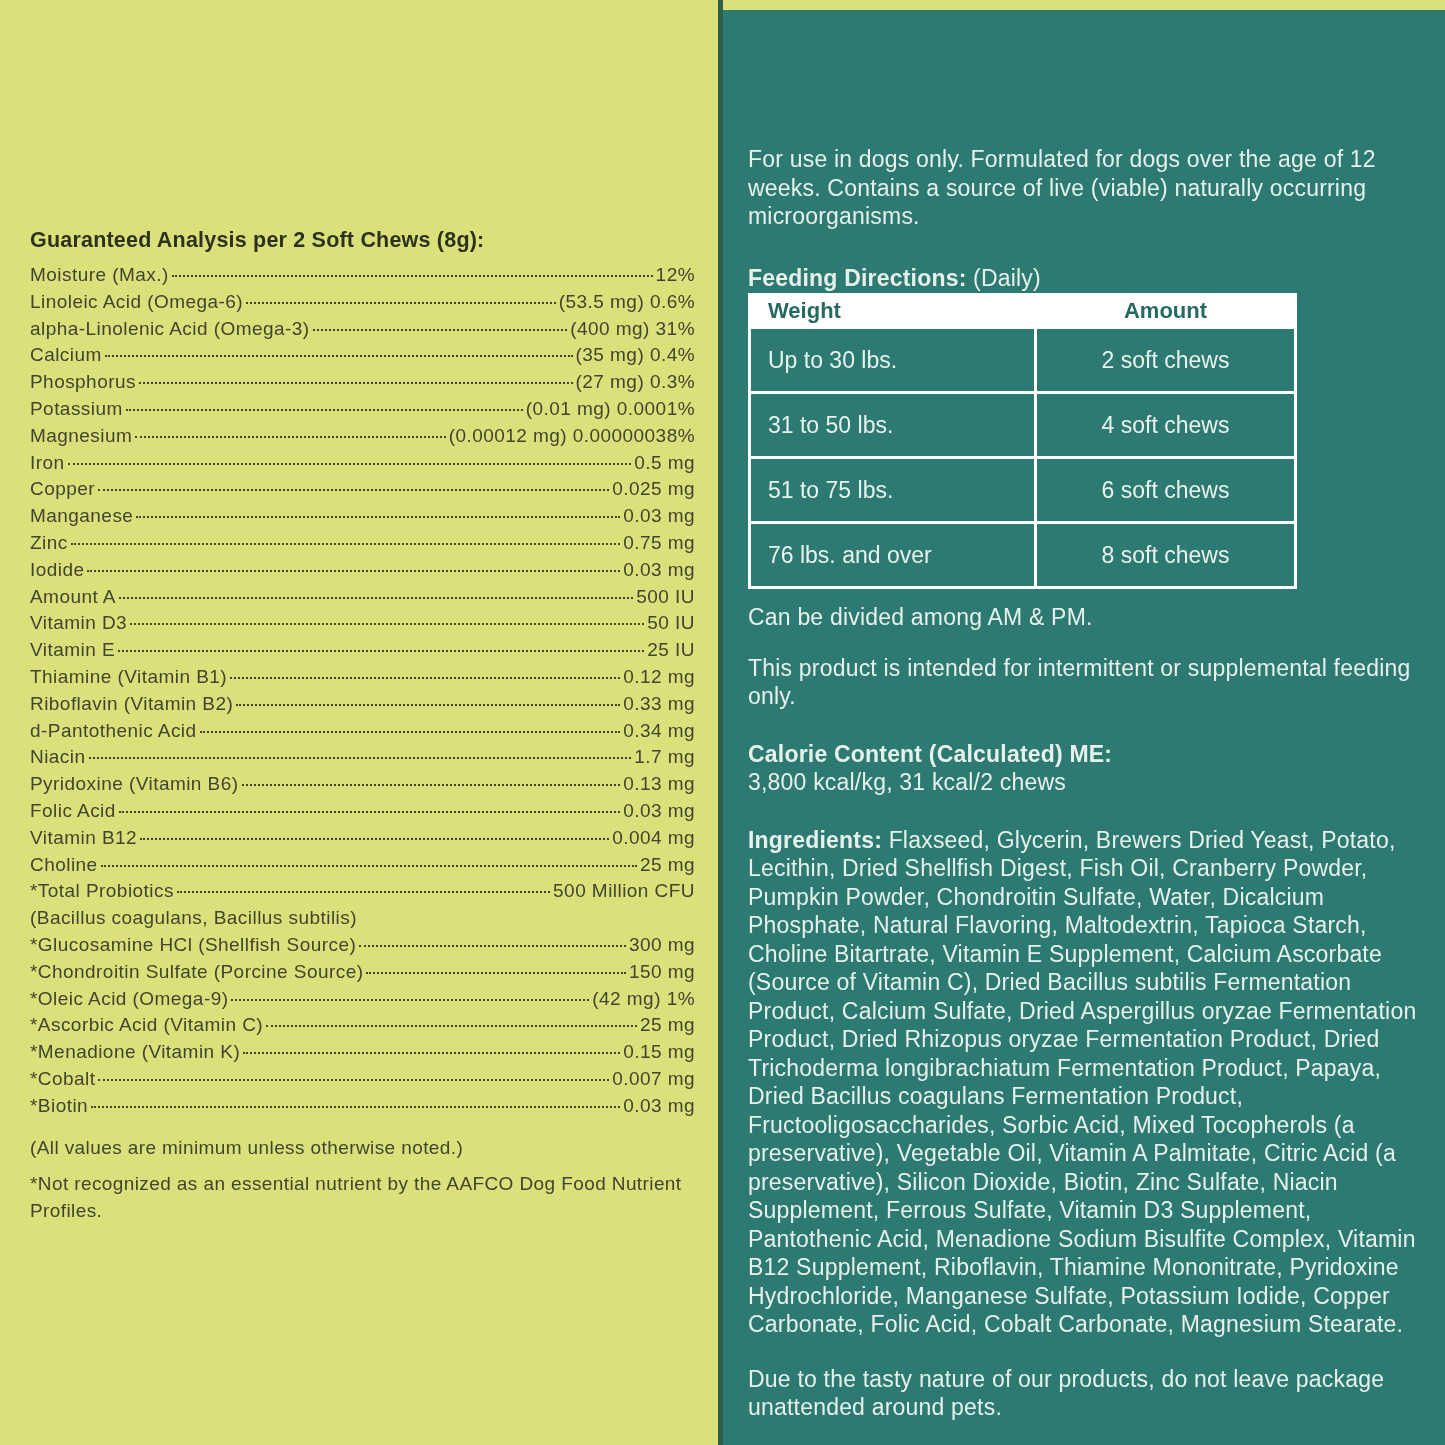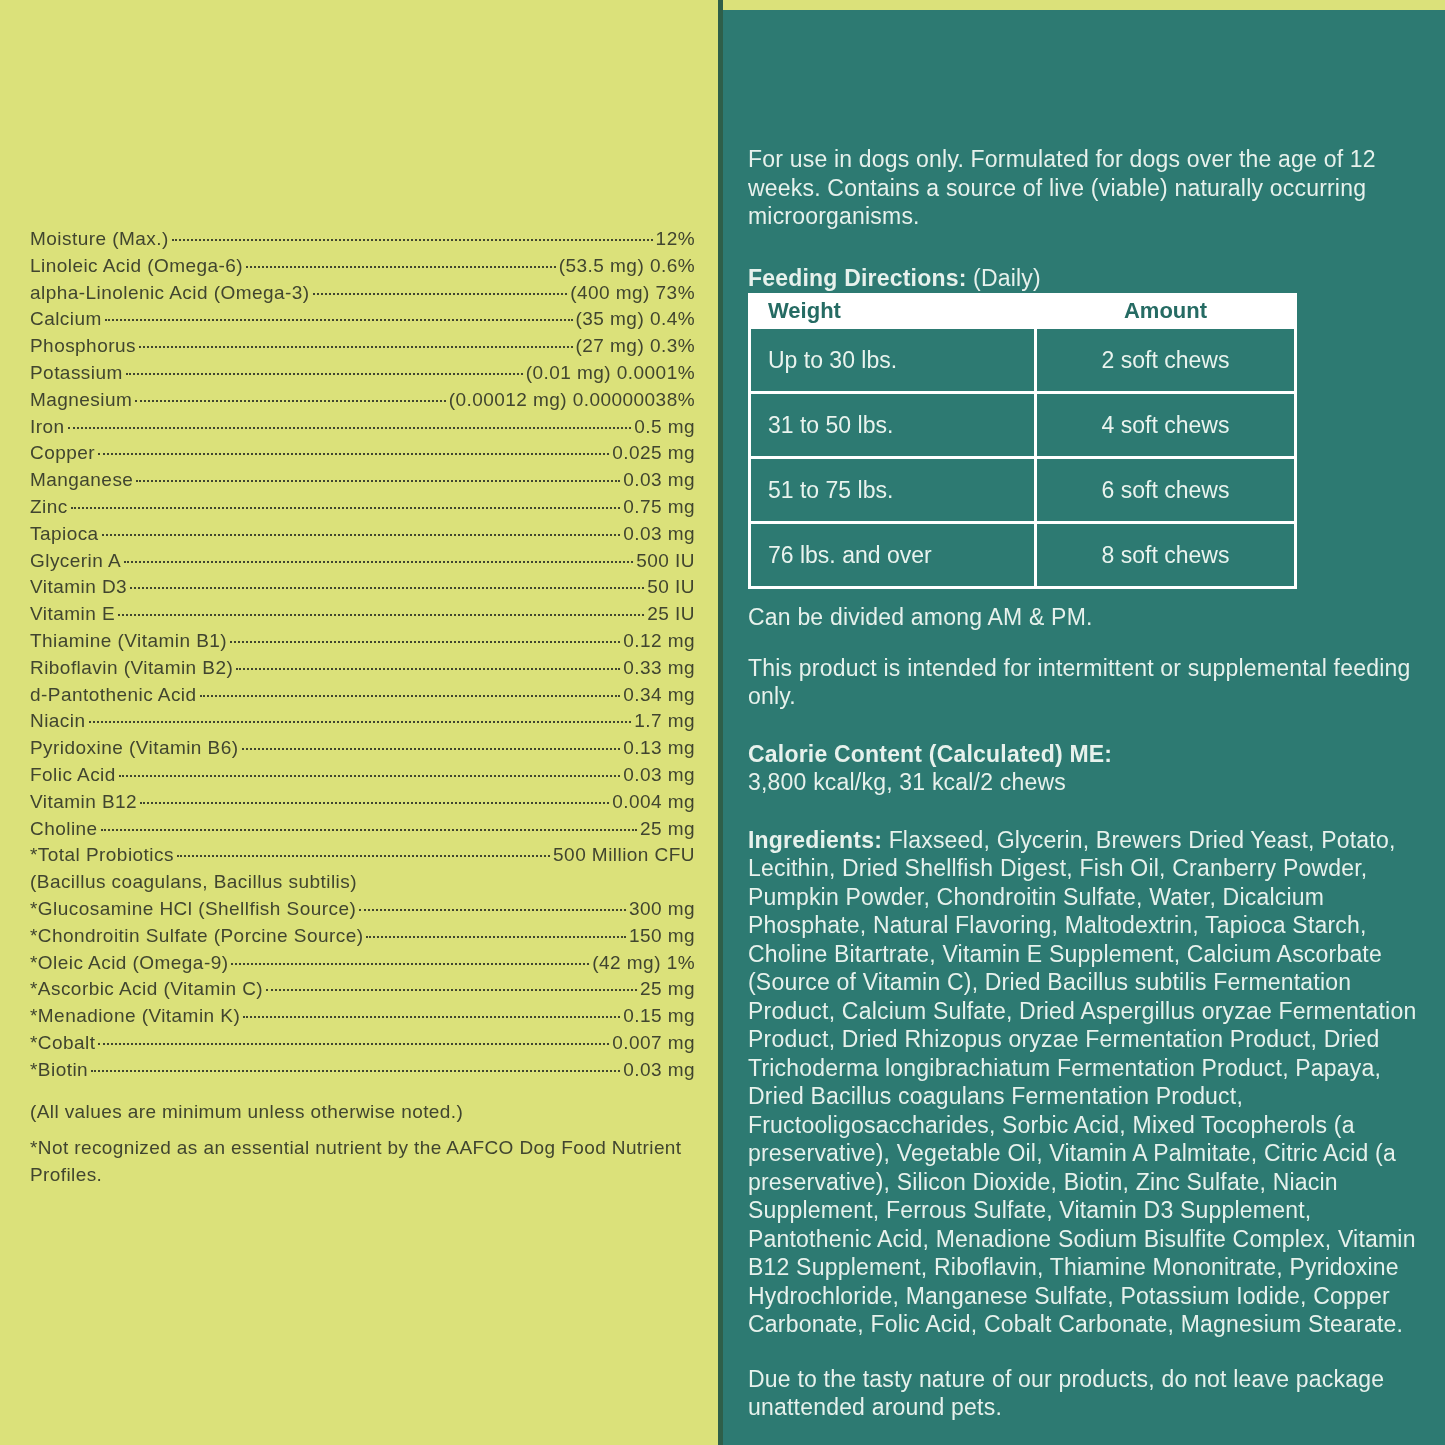--- a/index.html
+++ b/index.html
@@ -64,35 +64,36 @@
   .cal-heading{margin-top:29px !important;font-weight:700;}
   .ingredients{margin-top:29px !important;}
   .warning{margin-top:26px !important;}
 </style>
 </head>
 <body>
 
 <div>
 
   <section class="panel-left">
+    <h2 class="ga-title">Guaranteed Analysis per 2 Soft Chews (8g):</h2>
     <div>
         <div class="ga-row">
           <span class="ga-label">Moisture (Max.)</span>
           <span class="ga-dots"></span>
           <span class="ga-value">12%</span>
         </div>
         <div class="ga-row">
           <span class="ga-label">Linoleic Acid (Omega-6)</span>
           <span class="ga-dots"></span>
           <span class="ga-value">(53.5 mg) 0.6%</span>
         </div>
         <div class="ga-row">
           <span class="ga-label">alpha-Linolenic Acid (Omega-3)</span>
           <span class="ga-dots"></span>
-          <span class="ga-value">(400 mg) 73%</span>
+          <span class="ga-value">(400 mg) 31%</span>
         </div>
         <div class="ga-row">
           <span class="ga-label">Calcium</span>
           <span class="ga-dots"></span>
           <span class="ga-value">(35 mg) 0.4%</span>
         </div>
         <div class="ga-row">
           <span class="ga-label">Phosphorus</span>
           <span class="ga-dots"></span>
           <span class="ga-value">(27 mg) 0.3%</span>
@@ -121,26 +122,26 @@
           <span class="ga-label">Manganese</span>
           <span class="ga-dots"></span>
           <span class="ga-value">0.03 mg</span>
         </div>
         <div class="ga-row">
           <span class="ga-label">Zinc</span>
           <span class="ga-dots"></span>
           <span class="ga-value">0.75 mg</span>
         </div>
         <div class="ga-row">
-          <span class="ga-label">Tapioca</span>
-          <span class="ga-dots"></span>
-          <span class="ga-value">0.03 mg</span>
-        </div>
-        <div class="ga-row">
-          <span class="ga-label">Glycerin A</span>
+          <span class="ga-label">Iodide</span>
+          <span class="ga-dots"></span>
+          <span class="ga-value">0.03 mg</span>
+        </div>
+        <div class="ga-row">
+          <span class="ga-label">Amount A</span>
           <span class="ga-dots"></span>
           <span class="ga-value">500 IU</span>
         </div>
         <div class="ga-row">
           <span class="ga-label">Vitamin D3</span>
           <span class="ga-dots"></span>
           <span class="ga-value">50 IU</span>
         </div>
         <div class="ga-row">
           <span class="ga-label">Vitamin E</span>

